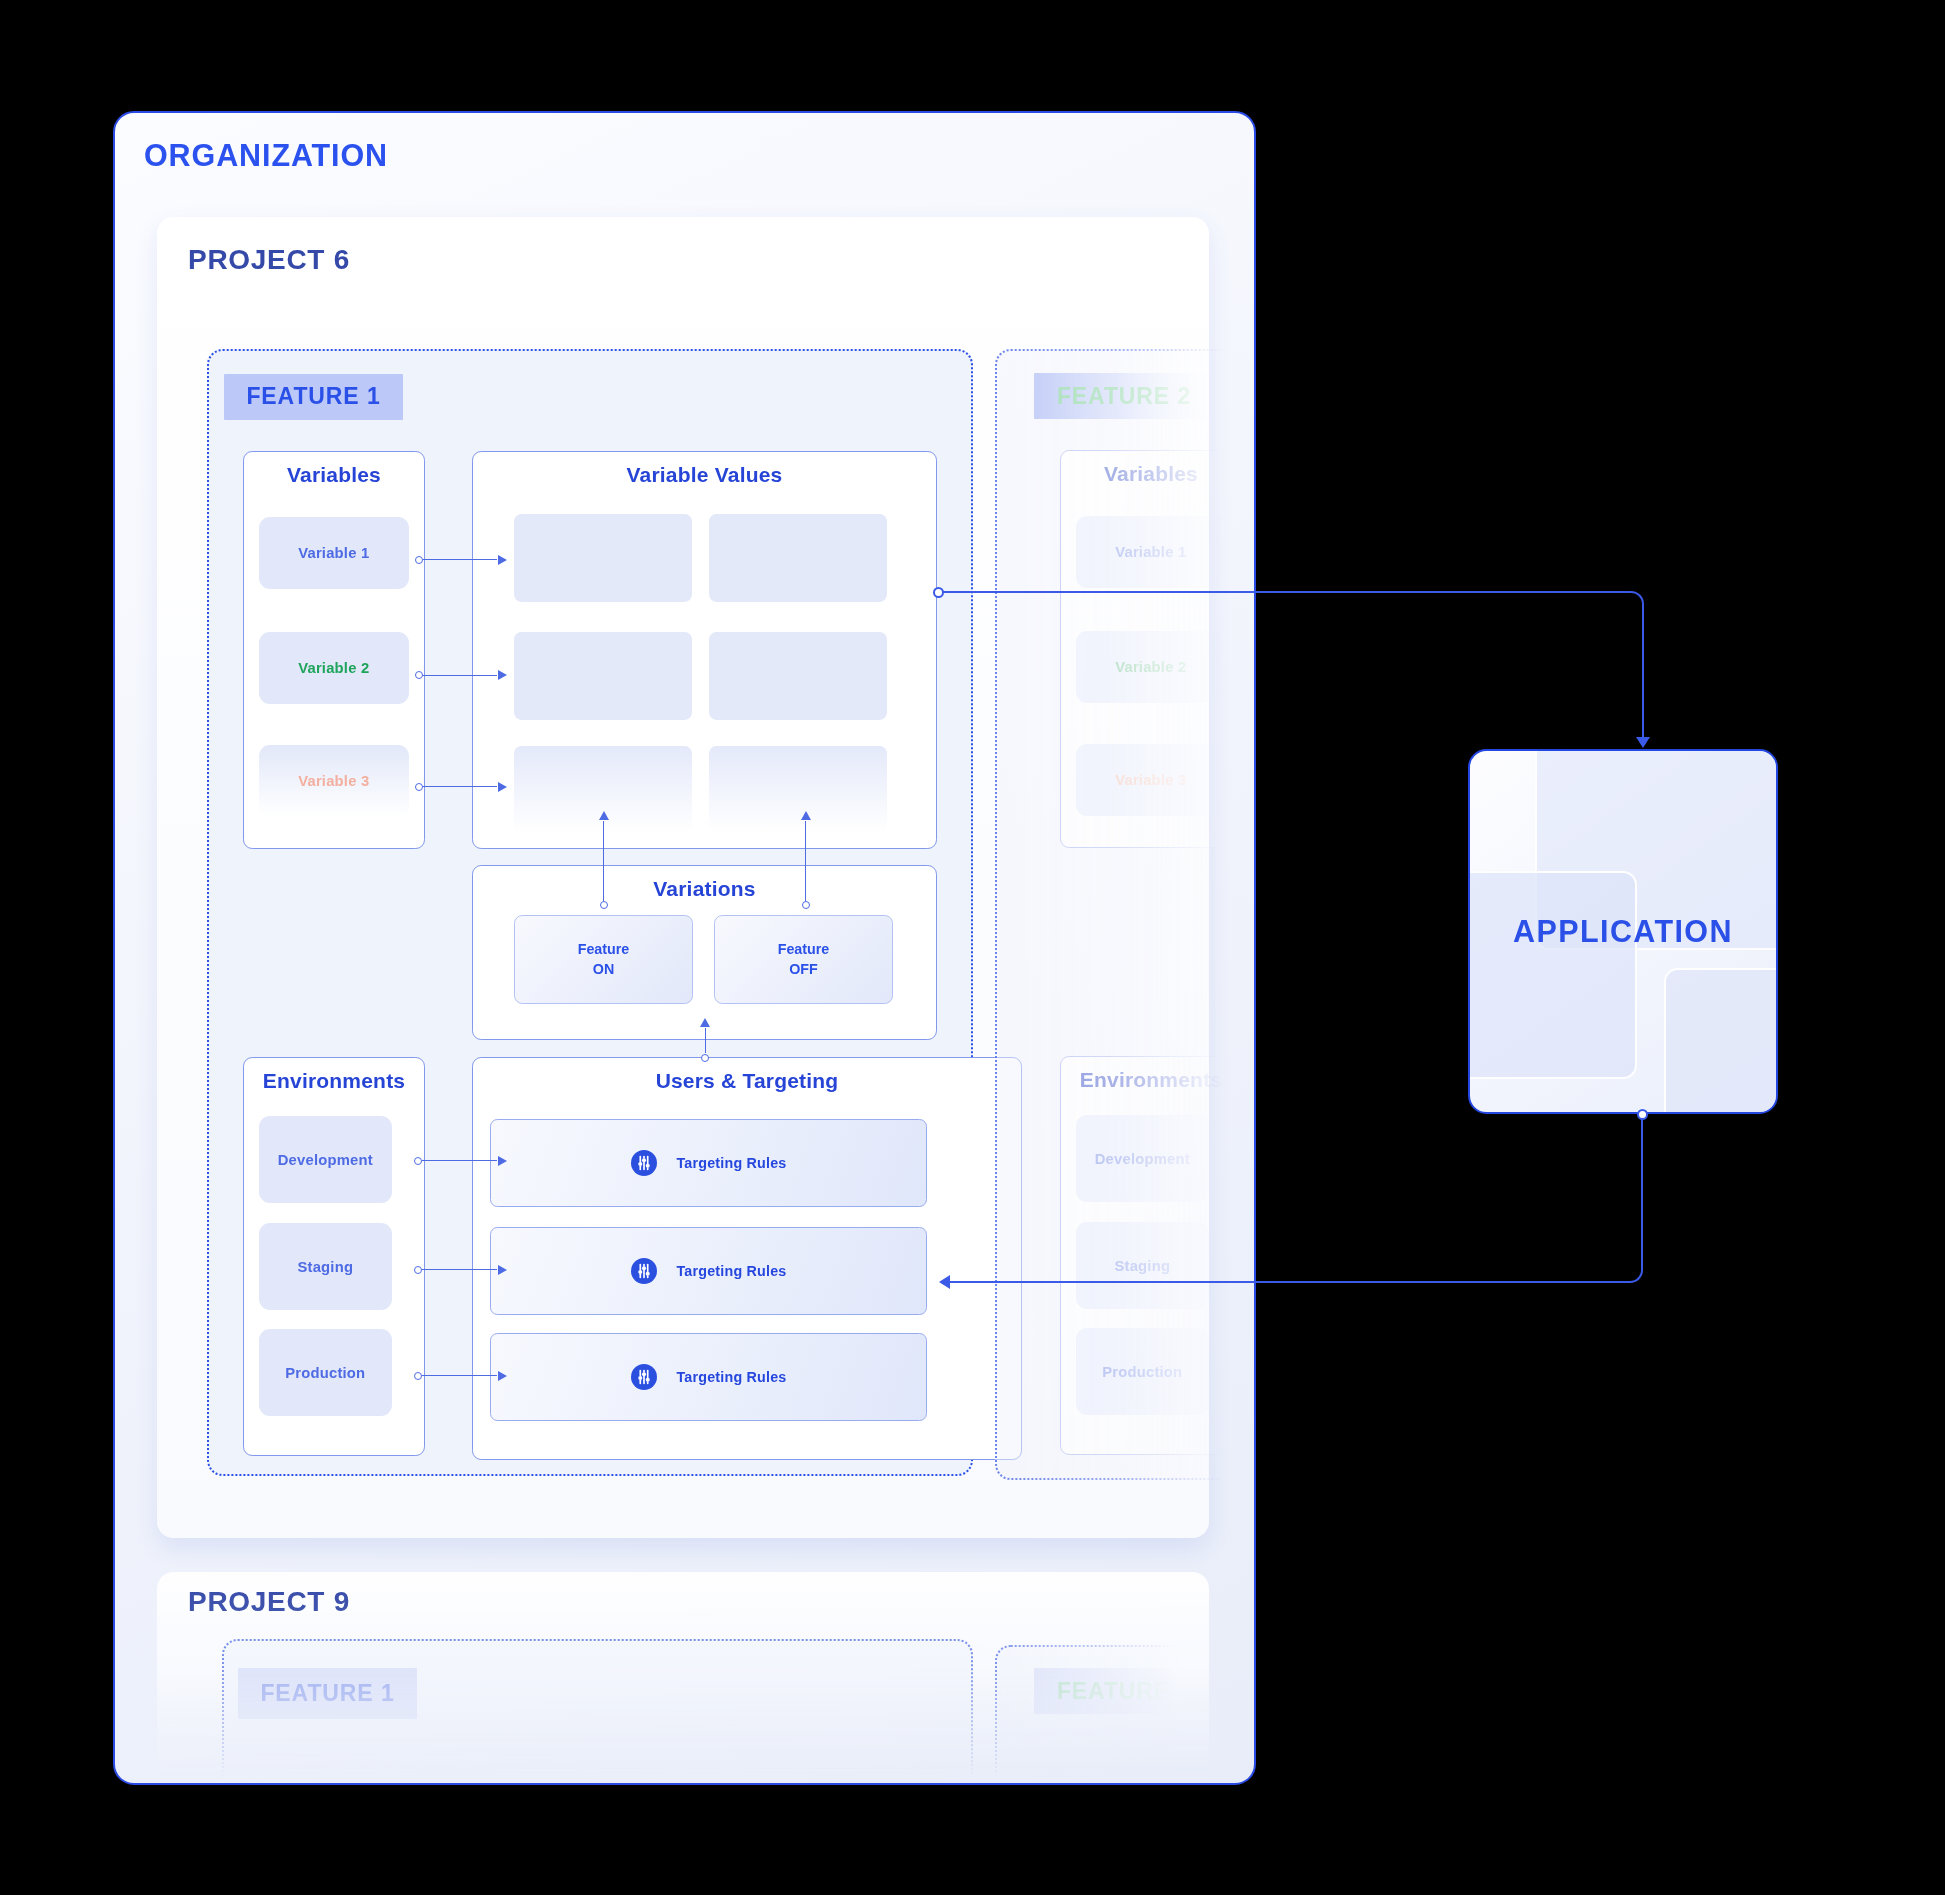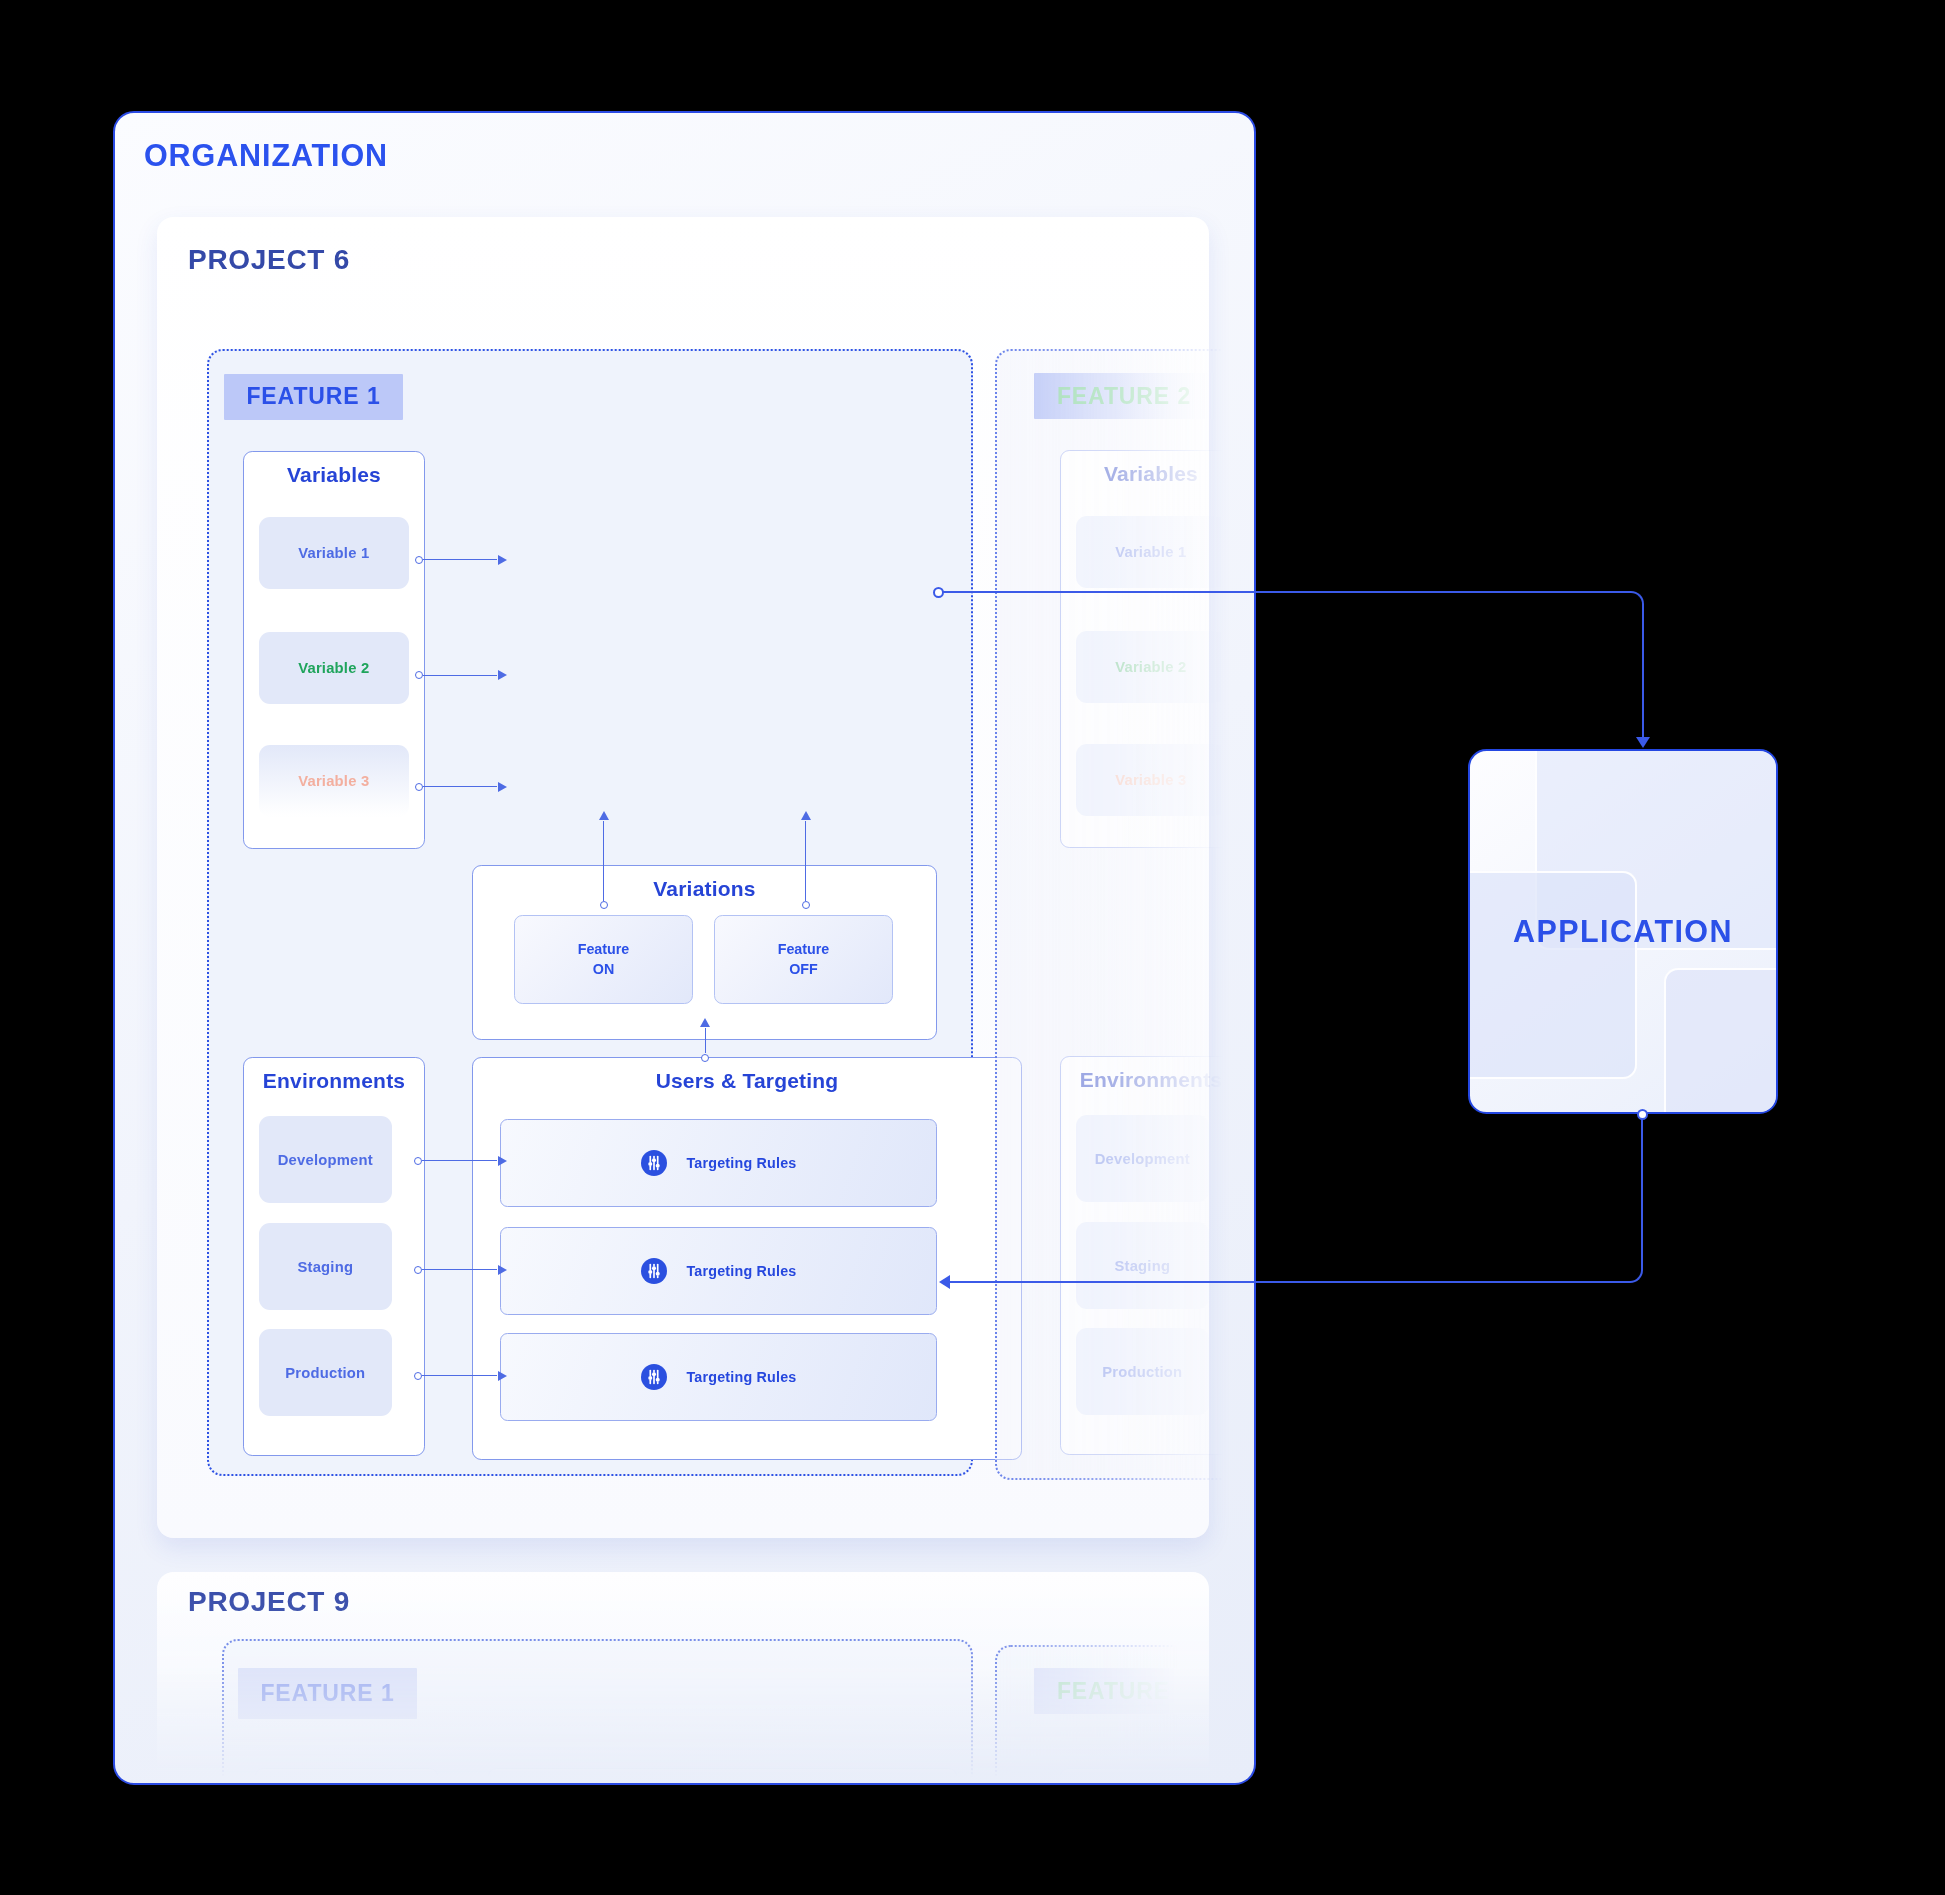--- a/index.html
+++ b/index.html
@@ -62,21 +62,21 @@
   
   .vbox{
     width:179px;height:89px;border:1.4px solid #B3C2F4;border-radius:8.3px;
     background:linear-gradient(135deg,#F8F9FE 0%,#E2E8FA 100%);
     display:flex;align-items:center;justify-content:center;text-align:center;
     font-size:14.3px;color:#2B50E8;white-space:pre-line;line-height:1.35;
   }
 
   
   .trow{
-    left:27px;width:437px;height:88px;border:1.4px solid #99ABEF;border-radius:7.4px;
+    left:17px;width:437px;height:88px;border:1.4px solid #99ABEF;border-radius:7.4px;
     background:linear-gradient(110deg,#F7F9FE 0%,#E0E7FA 100%);
     display:flex;align-items:center;justify-content:center;gap:20px;
   }
   .trow-label{font-size:14.3px;color:#2547DE;letter-spacing:0.2px;}
   .ticon{width:26px;height:26px;flex:0 0 26px;}
 
   
   .feature2-wrap{
     left:838px;top:127px;width:286px;height:1145px;
     -webkit-mask-image:linear-gradient(to right,rgba(0,0,0,.92) 0%,rgba(0,0,0,.62) 42%,rgba(0,0,0,0) 80%);
@@ -160,20 +160,29 @@
       <div class="abs dotted-frame" style="left:0;top:0;right:0;bottom:0;"></div>
       <div class="abs badge badge-f1">FEATURE 1</div>
 
       <div class="abs panel" style="left:36px;top:102px;width:182px;height:398px;">
         <div class="abs panel-title">Variables</div>
         <div class="abs item vitem c-blue" style="top:65px;">Variable 1</div>
         <div class="abs item vitem c-green" style="top:180px;">Variable 2</div>
         <div class="abs item vitem c-salmon fade-bottom" style="top:293px;">Variable 3</div>
       </div>
 
+      <div class="abs panel" style="left:265px;top:102px;width:465px;height:398px;">
+        <div class="abs panel-title">Variable Values</div>
+        <div class="abs vvalue" style="left:41px;top:62px;"></div>
+        <div class="abs vvalue" style="left:236px;top:62px;"></div>
+        <div class="abs vvalue" style="left:41px;top:180px;"></div>
+        <div class="abs vvalue" style="left:236px;top:180px;"></div>
+        <div class="abs vvalue fade-bottom" style="left:41px;top:294px;"></div>
+        <div class="abs vvalue fade-bottom" style="left:236px;top:294px;"></div>
+      </div>
 
       <div class="abs panel" style="left:265px;top:516px;width:465px;height:175px;">
         <div class="abs panel-title">Variations</div>
         <div class="abs vbox" style="left:41px;top:49px;">Feature
 ON</div>
         <div class="abs vbox" style="left:241px;top:49px;">Feature
 OFF</div>
       </div>
 
       <div class="abs panel" style="left:36px;top:708px;width:182px;height:399px;">

